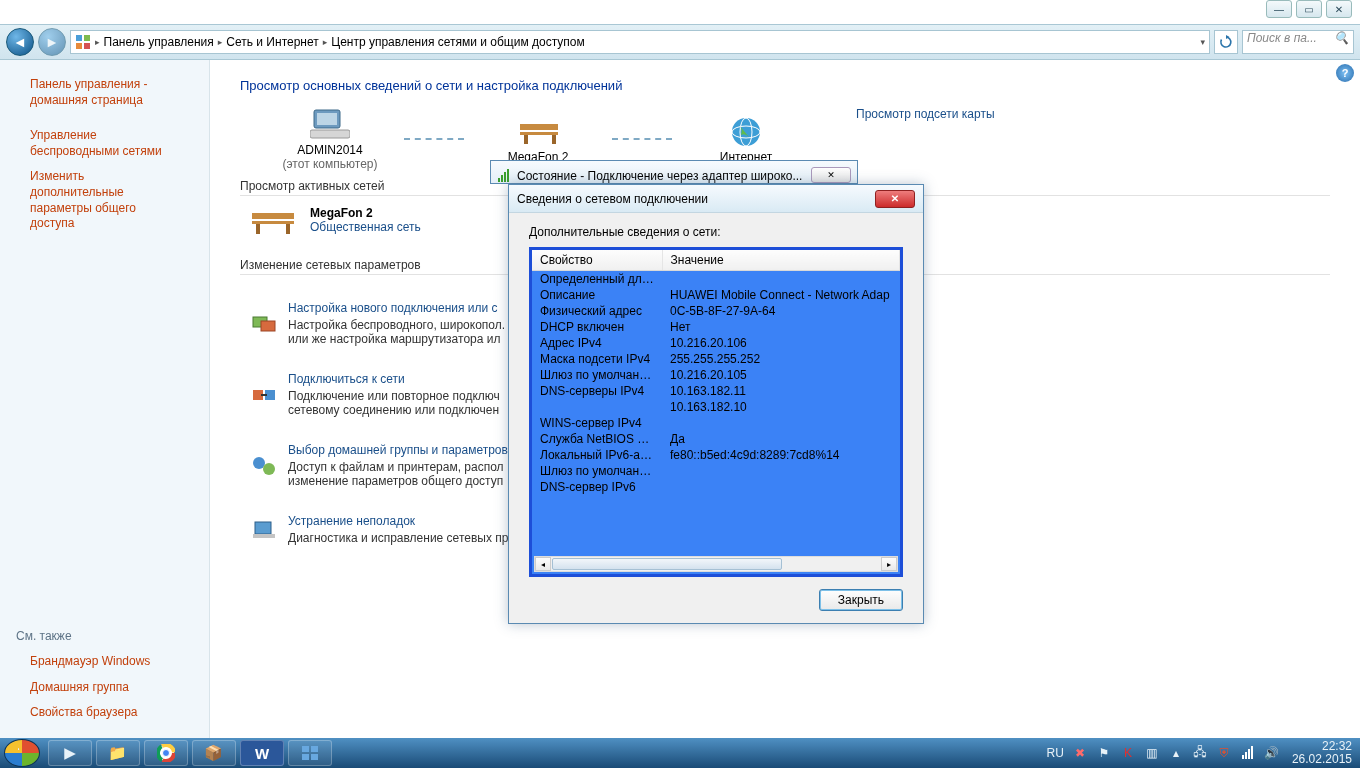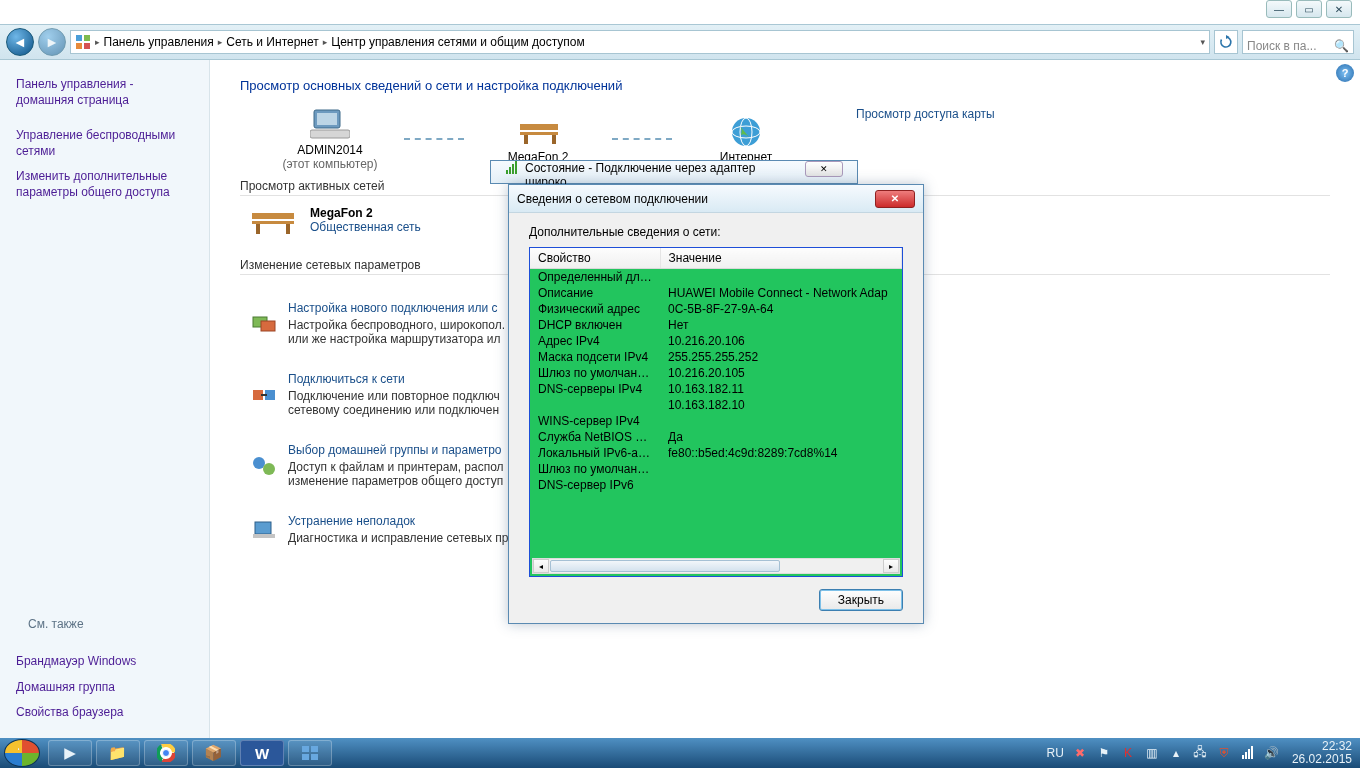--- a/index.html
+++ b/index.html
@@ -9,29 +9,29 @@
 .win-btns { position: absolute; top: 0; right: 8px; display: flex; gap: 4px; }
 .win-btn { width: 26px; height: 18px; border: 1px solid #9bb; border-radius: 3px; background: linear-gradient(#f4f9fb,#d6e7ee); display: flex; align-items: center; justify-content: center; color: #2a4a5a; font-size: 10px; cursor: pointer; }
 
 
 .navbar { position: absolute; top: 24px; left: 0; right: 0; height: 36px; background: linear-gradient(#e2f0f6,#d0e4ee); border-top: 1px solid #a9c7d4; border-bottom: 1px solid #a9c7d4; display: flex; align-items: center; padding: 0 6px; gap: 4px; }
 .nav-circle { width: 28px; height: 28px; border-radius: 50%; background: radial-gradient(circle at 35% 30%, #6fb7e8 0%, #0a5084 100%); display: flex; align-items: center; justify-content: center; color: #fff; font-size: 14px; border: 1px solid #1a5a7a; }
 .breadcrumb-box { flex: 0 0 auto; height: 24px; background: #fff; border: 1px solid #a7c5d2; display: flex; align-items: center; padding: 0 4px; gap: 4px; width: 1140px; }
 .bc-icn { width: 16px; height: 16px; display: flex; align-items: center; justify-content: center; font-size: 10px; }
 .bc-sep { color: #555; font-size: 9px; }
 .refresh-btn { width: 24px; height: 24px; background: #fff; border: 1px solid #a7c5d2; display: flex; align-items: center; justify-content: center; }
-.search-box { flex: 1; height: 24px; background: #fff; border: 1px solid #a7c5d2; display: flex; align-items: flex-end; padding: 0 4px; color: #888; }
+.search-box { flex: 1; height: 24px; background: #fff; border: 1px solid #a7c5d2; display: flex; align-items: flex-start; padding: 0 4px; color: #888; font-style: italic; }
 .search-box .mag { margin-left: auto; color: #5a8db4; }
 
 
 .main-area { position: absolute; top: 60px; left: 0; right: 0; bottom: 30px; display: flex; background: #fff; }
 .sidebar { width: 210px; background: #f1f7fb; border-right: 1px solid #d8e4ea; padding: 12px 10px; display: flex; flex-direction: column; }
-.sidebar a { color: #4c1d95; text-decoration: none; display: block; margin: 5px 6px; cursor: pointer; line-height: 1.3; }
+.sidebar a { color: #c2410c; text-decoration: none; display: block; margin: 5px 20px; cursor: pointer; line-height: 1.3; }
 .sidebar .sep { flex: 1; }
-.sidebar .see-also { color: #5d7386; margin: 18px; }
+.sidebar .see-also { color: #5d7386; margin: 6px; }
 
 .content { flex: 1; padding: 18px 30px; position: relative; }
 .help-q { position: absolute; top: 4px; right: 6px; width: 18px; height: 18px; border-radius: 50%; background: radial-gradient(#7ec1f4,#266aab); color: #fff; display: flex; align-items: center; justify-content: center; font-size: 11px; font-weight: bold; }
 
 .page-title { color: #003399; font-size: 13px; margin-bottom: 14px; }
 .net-map { display: flex; align-items: center; gap: 14px; margin-left: 30px; margin-bottom: 8px; }
 .map-item { display: flex; flex-direction: column; align-items: center; width: 120px; }
 .map-icon { width: 40px; height: 36px; display: flex; align-items: center; justify-content: center; font-size: 28px; }
 .map-dash { width: 60px; border-top: 2px dashed #7fa9c4; }
 .map-lbl { line-height: 1.2; }
@@ -45,31 +45,31 @@
 .net-name { font-weight: bold; }
 .net-pub { color: #1a4f8a; cursor: pointer; }
 
 .task-list { margin-top: 6px; }
 .task { display: flex; align-items: center; gap: 10px; margin: 26px 10px; }
 .task-icn { width: 28px; height: 24px; display: flex; align-items: center; justify-content: center; font-size: 18px; }
 .task-title { color: #1a4f8a; cursor: pointer; margin-bottom: 3px; }
 .task-desc { color: #333; }
 
 
-.dlg-status { position: absolute; left: 490px; top: 160px; width: 368px; height: 24px; background: linear-gradient(#f6fafe,#e4eff7); border: 1px solid #5a8ab2; display: flex; align-items: flex-start; padding: 0 14px; gap:6px; }
+.dlg-status { position: absolute; left: 490px; top: 160px; width: 368px; height: 24px; background: linear-gradient(#f6fafe,#e4eff7); border: 1px solid #5a8ab2; display: flex; align-items: flex-end; padding: 0 6px; gap:6px; }
 .dlg-status .sig { color: #3b9f2e; }
 .dlg-close-x { margin-left:auto; width:40px; height:16px; border:1px solid #a9b; border-radius:3px; display:flex; align-items:center; justify-content:center; font-size:9px; background:linear-gradient(#fefefe,#e4e4e4); }
 
 
 .dialog { position: absolute; left: 508px; top: 184px; width: 416px; background: #f0f0f0; border: 1px solid #5a8ab2; box-shadow: 0 0 12px rgba(60,90,120,.35); }
 .dlg-title { height: 28px; background: linear-gradient(#f6fafe,#d9eaf4); border-bottom: 1px solid #c3d6e1; display: flex; align-items: center; padding: 0 8px; }
 .dlg-title .red-x { margin-left: auto; width: 40px; height: 18px; background: linear-gradient(#ee7d7d,#cc2b2b); border: 1px solid #8f2020; border-radius: 3px; color: #fff; display: flex; align-items: center; justify-content: center; font-size: 10px; font-weight: bold; }
 .dlg-body { padding: 12px 20px; }
 .dlg-sub { margin-bottom: 8px; }
-.prop-table-wrap { background: #22c55e; border: 1px solid #1d4ed8; height: 330px; position: relative; }
+.prop-table-wrap { background: #3b82f6; border: 3px solid #1d4ed8; height: 330px; position: relative; }
 .prop-table { width: 100%; border-collapse: collapse; }
 .prop-table th { text-align: left; font-weight: normal; padding: 3px 8px; border-bottom: 1px solid #d9d9d9; background: linear-gradient(#fdfdfd,#f0f0f0); border-right: 1px solid #e5e5e5; }
 .prop-table td { padding: 1px 8px; white-space: nowrap; overflow: hidden; text-overflow: ellipsis; max-width: 130px; }
 .prop-table td:first-child { width: 134px; }
 .hscroll { position: absolute; left: 2px; right: 2px; bottom: 2px; height: 16px; background: #f0f0f0; border: 1px solid #ddd; display:flex; align-items:center; }
 .hscroll .har { width:16px; height:14px; background:linear-gradient(#fdfdfd,#e9e9e9); border:1px solid #ccc; display:flex; align-items:center; justify-content:center; font-size:8px; }
 .hscroll .thumb { width:230px; height:12px; margin-left:1px; background:linear-gradient(#f2f6fa,#d4e2ee); border:1px solid #a5c0d4; border-radius:2px; }
 .dlg-btns { display: flex; justify-content: flex-end; margin-top: 12px; }
 .btn { padding: 3px 18px; background: linear-gradient(#fefefe,#e9e9e9); border: 1px solid #8a8a8a; border-radius: 3px; cursor: pointer; text-align: right; }
 .btn.primary { border: 1px solid #3c7fb1; box-shadow: 0 0 0 1px #7dc0e8 inset; }
@@ -171,21 +171,21 @@
         <div class="map-icon">
           <svg width="34" height="34">
               <circle cx="17" cy="17" r="14" fill="#3d9ed6"></circle>
               <ellipse cx="17" cy="17" rx="14" ry="6" fill="none" stroke="#fff" stroke-width="1"></ellipse>
               <ellipse cx="17" cy="17" rx="6" ry="14" fill="none" stroke="#fff" stroke-width="1"></ellipse>
               <path d="M10 10 Q14 14 12 20 Q16 18 20 22" fill="#5fbb4e"></path>
             </svg>
         </div>
         <div class="map-lbl">Интернет</div>
       </div>
-      <a class="full-map">Просмотр доступа карты</a>
+      <a class="full-map">Просмотр подсети карты</a>
     </div>
 
     <div class="sec-hdr">Просмотр активных сетей</div>
     <div class="net-entry">
       <div class="bench-icn">
         <svg width="46" height="30">
             <rect x="2" y="6" width="42" height="6" fill="#c78a3f"></rect>
             <rect x="2" y="14" width="42" height="3" fill="#c78a3f"></rect>
             <rect x="6" y="17" width="4" height="10" fill="#9a652a"></rect>
             <rect x="36" y="17" width="4" height="10" fill="#9a652a"></rect>
@@ -227,21 +227,21 @@
           </div>
       </div>
       <div class="task">
         <div class="task-icn">
             <svg width="26" height="22">
               <circle cx="8" cy="8" r="6" fill="#4a8fd0"></circle>
               <circle cx="18" cy="14" r="6" fill="#7eb956"></circle>
             </svg>
           </div>
         <div>
-            <div class="task-title">Выбор домашней группы и параметро</div>
+            <div class="task-title">Выбор домашней группы и параметров</div>
             <div class="task-desc" style="white-space:pre-line">Доступ к файлам и принтерам, распол
 изменение параметров общего доступ</div>
           </div>
       </div>
       <div class="task">
         <div class="task-icn">
             <svg width="26" height="22">
               <rect x="4" y="3" width="16" height="12" fill="#5a9cd0" stroke="#2d5f8a"></rect>
               <rect x="2" y="15" width="22" height="4" fill="#c4c4c4"></rect>
             </svg>

